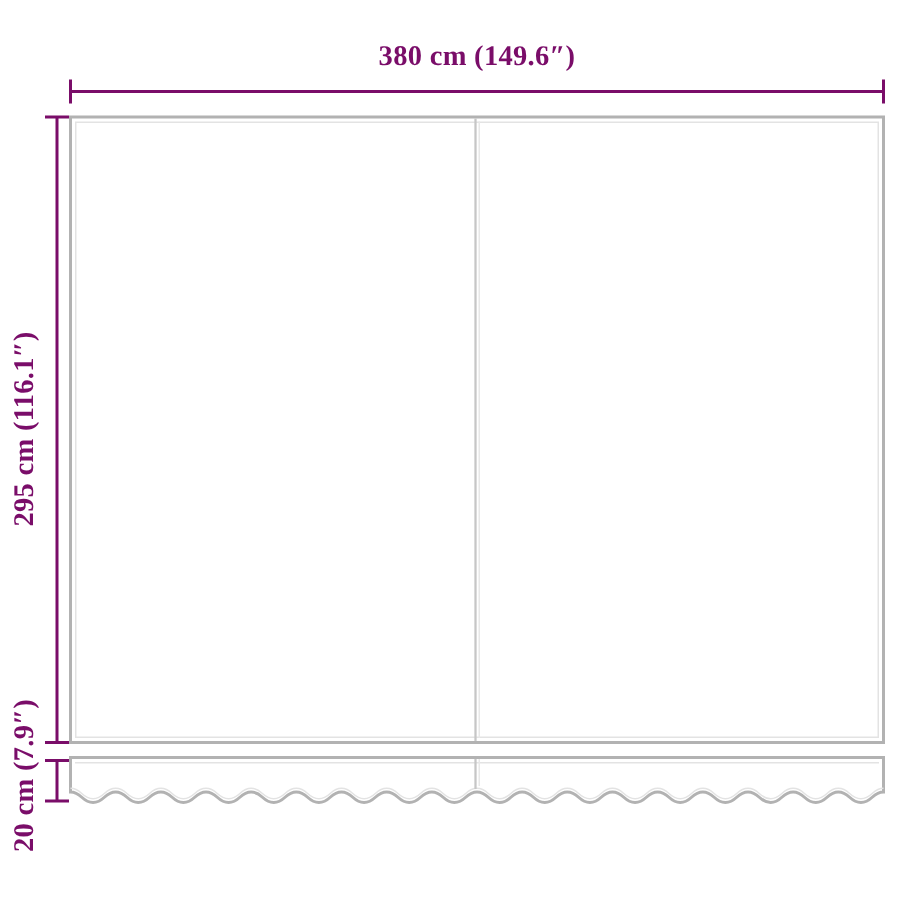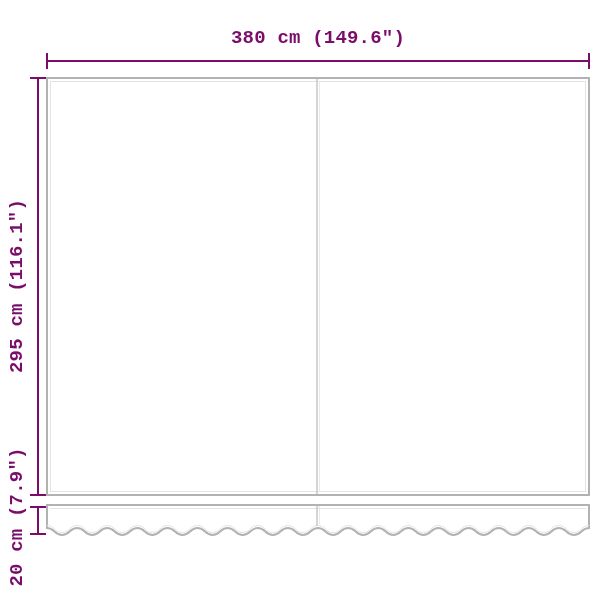--- a/index.html
+++ b/index.html
@@ -8,21 +8,21 @@
     --outline-light:#e3e3e3;
     --divider:#c6c6c6;
     --divider-light:#e8e8e8;
   }
   html,body{margin:0;padding:0;background:#ffffff;}
   .stage{
     position:relative;
     width:600px;height:600px;
     background:#ffffff;
     overflow:hidden;
-    font-family:Liberation Mono, monospace;
+    font-family:Liberation Serif, serif;
   }
   .stage svg{position:absolute;left:0;top:0;}
   .dim-label{
     position:absolute;
     font-weight:bold;
     font-size:19px;
     letter-spacing:0.2px;
     color:var(--accent);
     white-space:nowrap;
     user-select:none;

